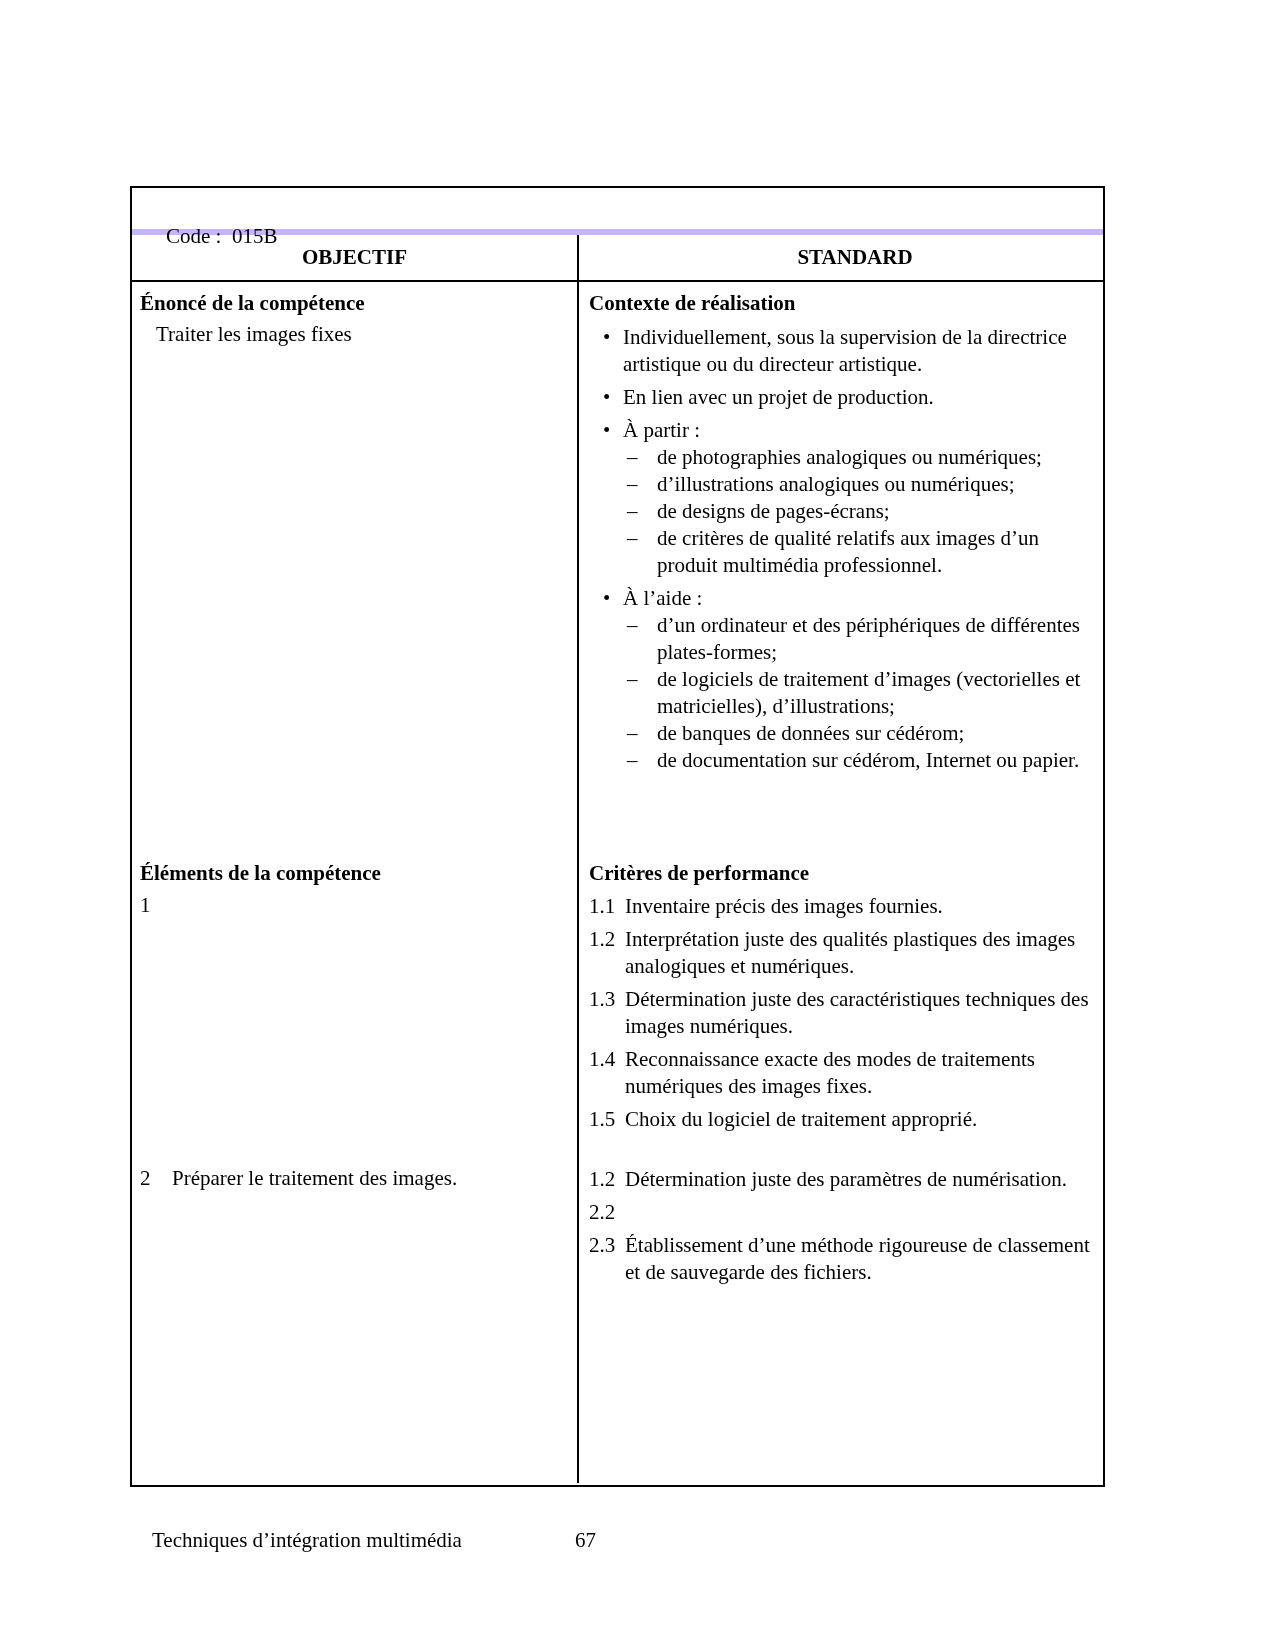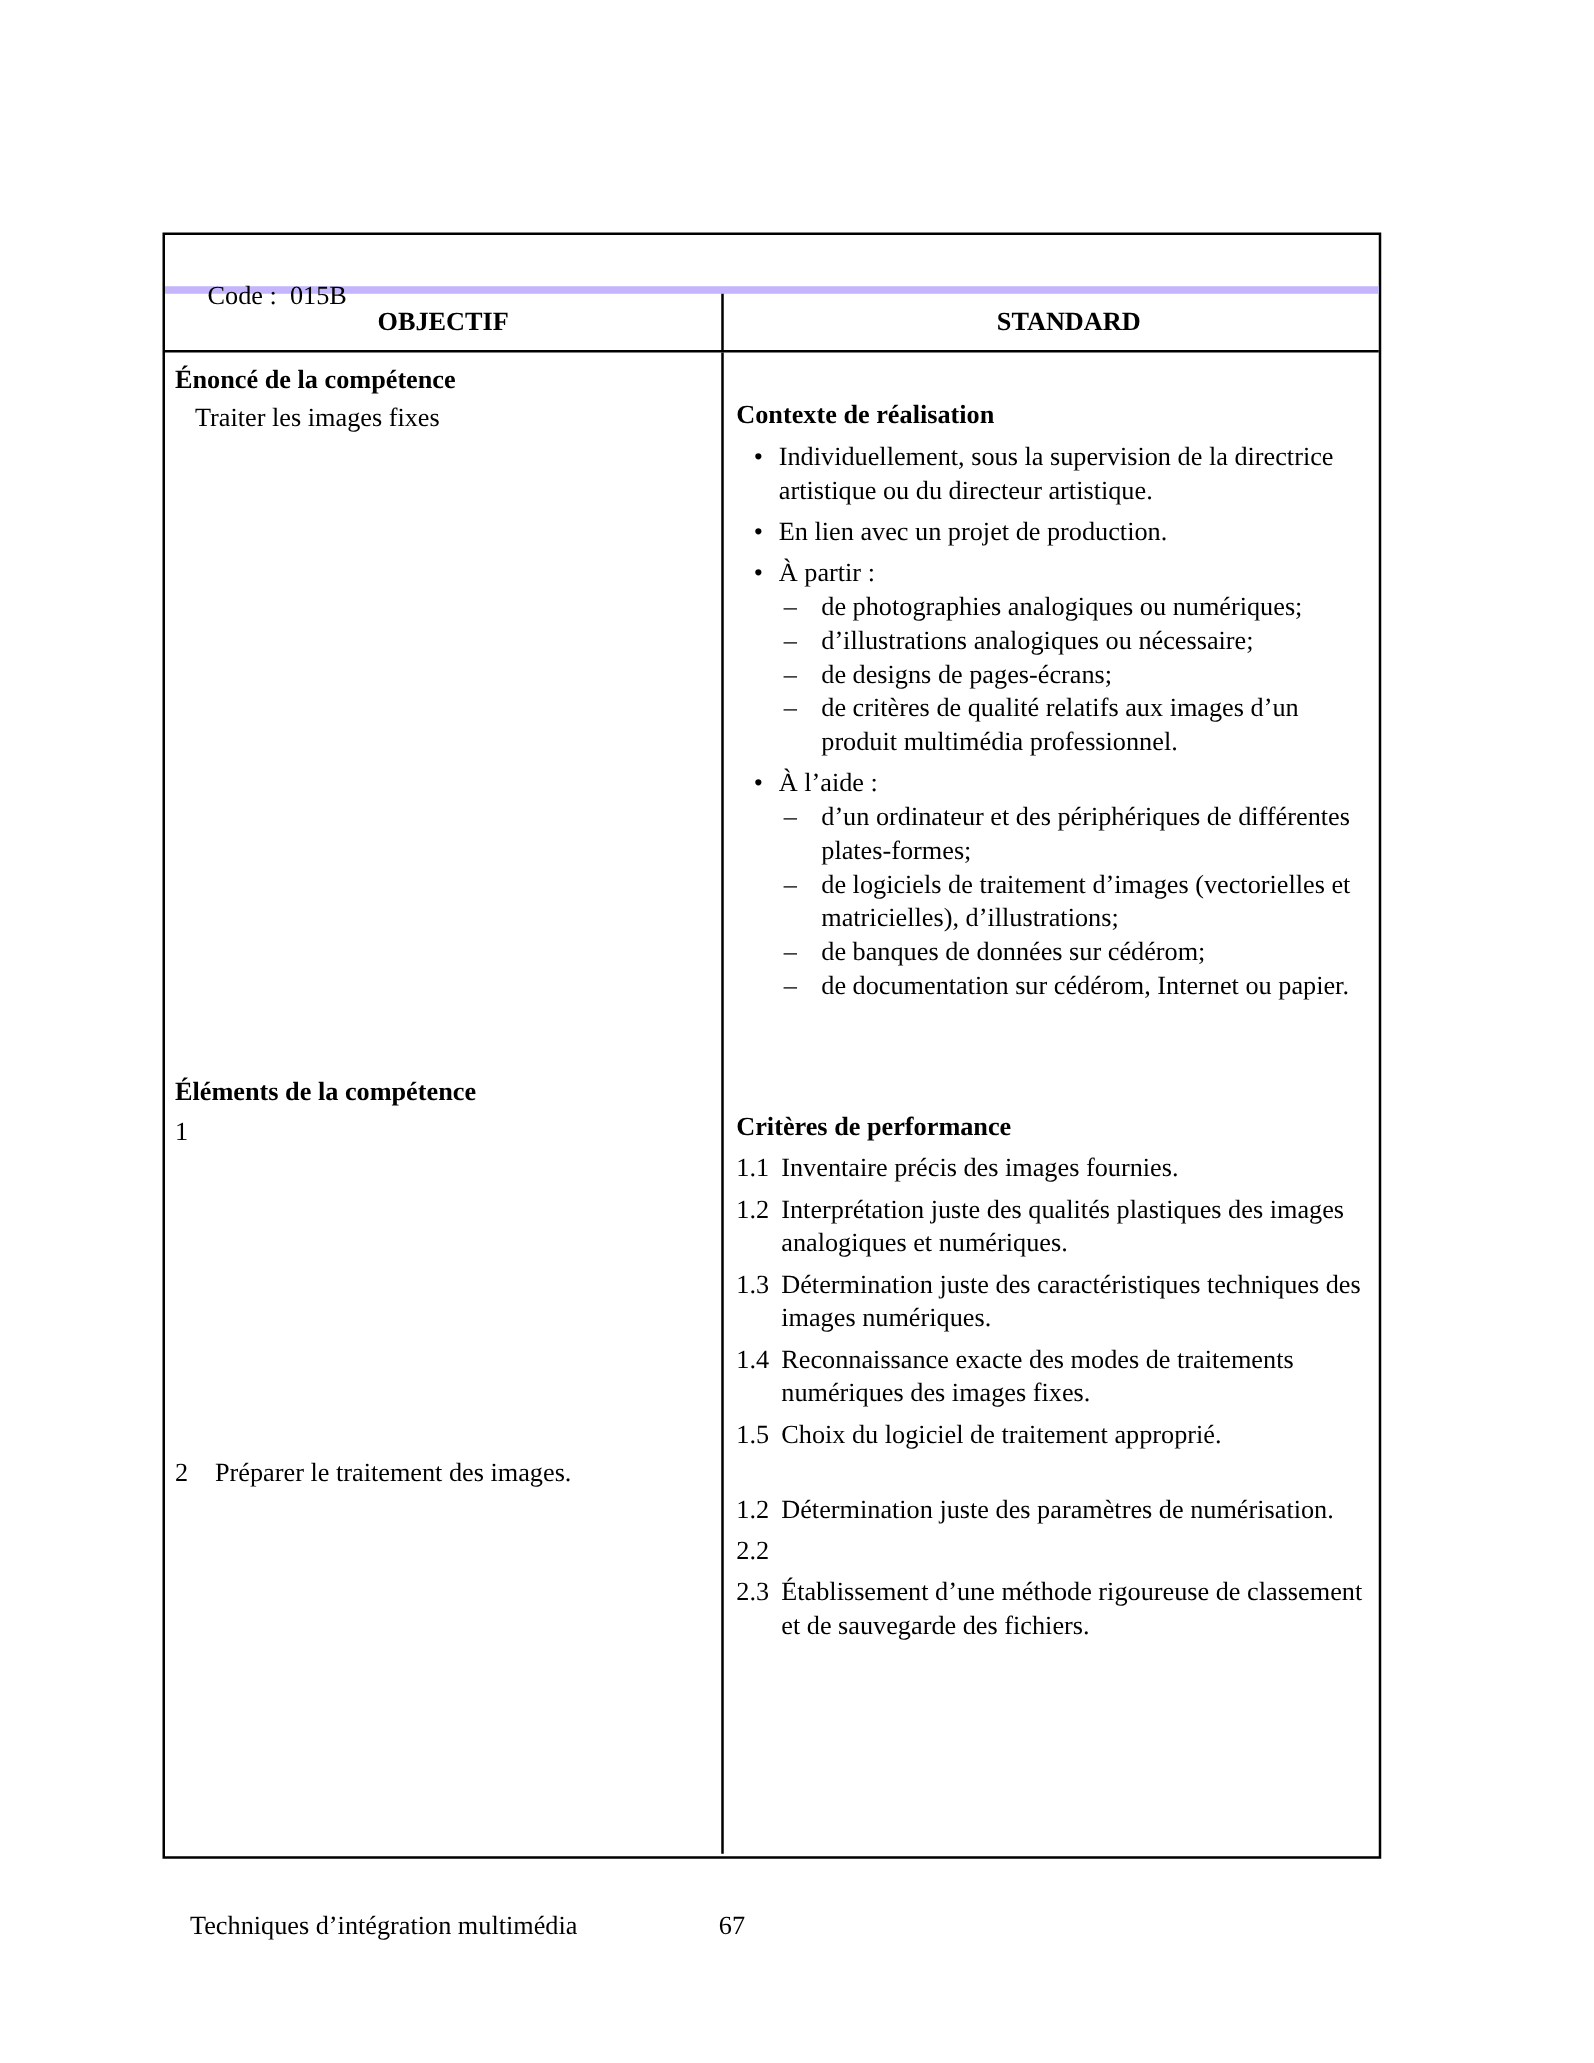--- a/index.html
+++ b/index.html
@@ -53,21 +53,21 @@
     display: flex;
     height: 1201px;
     justify-content: space-between;
   }
   .bcell {
     position: relative;
     box-sizing: border-box;
     height: 100%;
   }
   .bcell.left  { width: 447px; border-right: 2px solid #000000; }
-  .bcell.right { flex: 1; margin-top: 28px; }
+  .bcell.right { flex: 1; }
   .block { position: absolute; left: 0; right: 0; }
   .block.a { top: 8px; }
   .block.b { top: 578px; }
   .block.c { top: 878px; }
   .heading {
     font-weight: bold;
     padding-left: 8px;
   }
   .bcell.right .heading { padding-left: 10px; }
   .enonce-text {
@@ -171,21 +171,21 @@
             <div class="bullet-row">
               <span class="bullet-glyph">•</span>
               <span class="bullet-text">À partir :</span>
             </div>
             <div class="dash-row">
               <span class="dash-glyph">–</span>
               <span class="dash-text">de photographies analogiques ou numériques;</span>
             </div>
             <div class="dash-row">
               <span class="dash-glyph">–</span>
-              <span class="dash-text">d’illustrations analogiques ou nécessaire;</span>
+              <span class="dash-text">d’illustrations analogiques ou numériques;</span>
             </div>
             <div class="dash-row">
               <span class="dash-glyph">–</span>
               <span class="dash-text">de designs de pages-écrans;</span>
             </div>
             <div class="dash-row">
               <span class="dash-glyph">–</span>
               <span class="dash-text">de critères de qualité relatifs aux images d’un produit multimédia professionnel.</span>
             </div>
             <div class="bullet-row">

